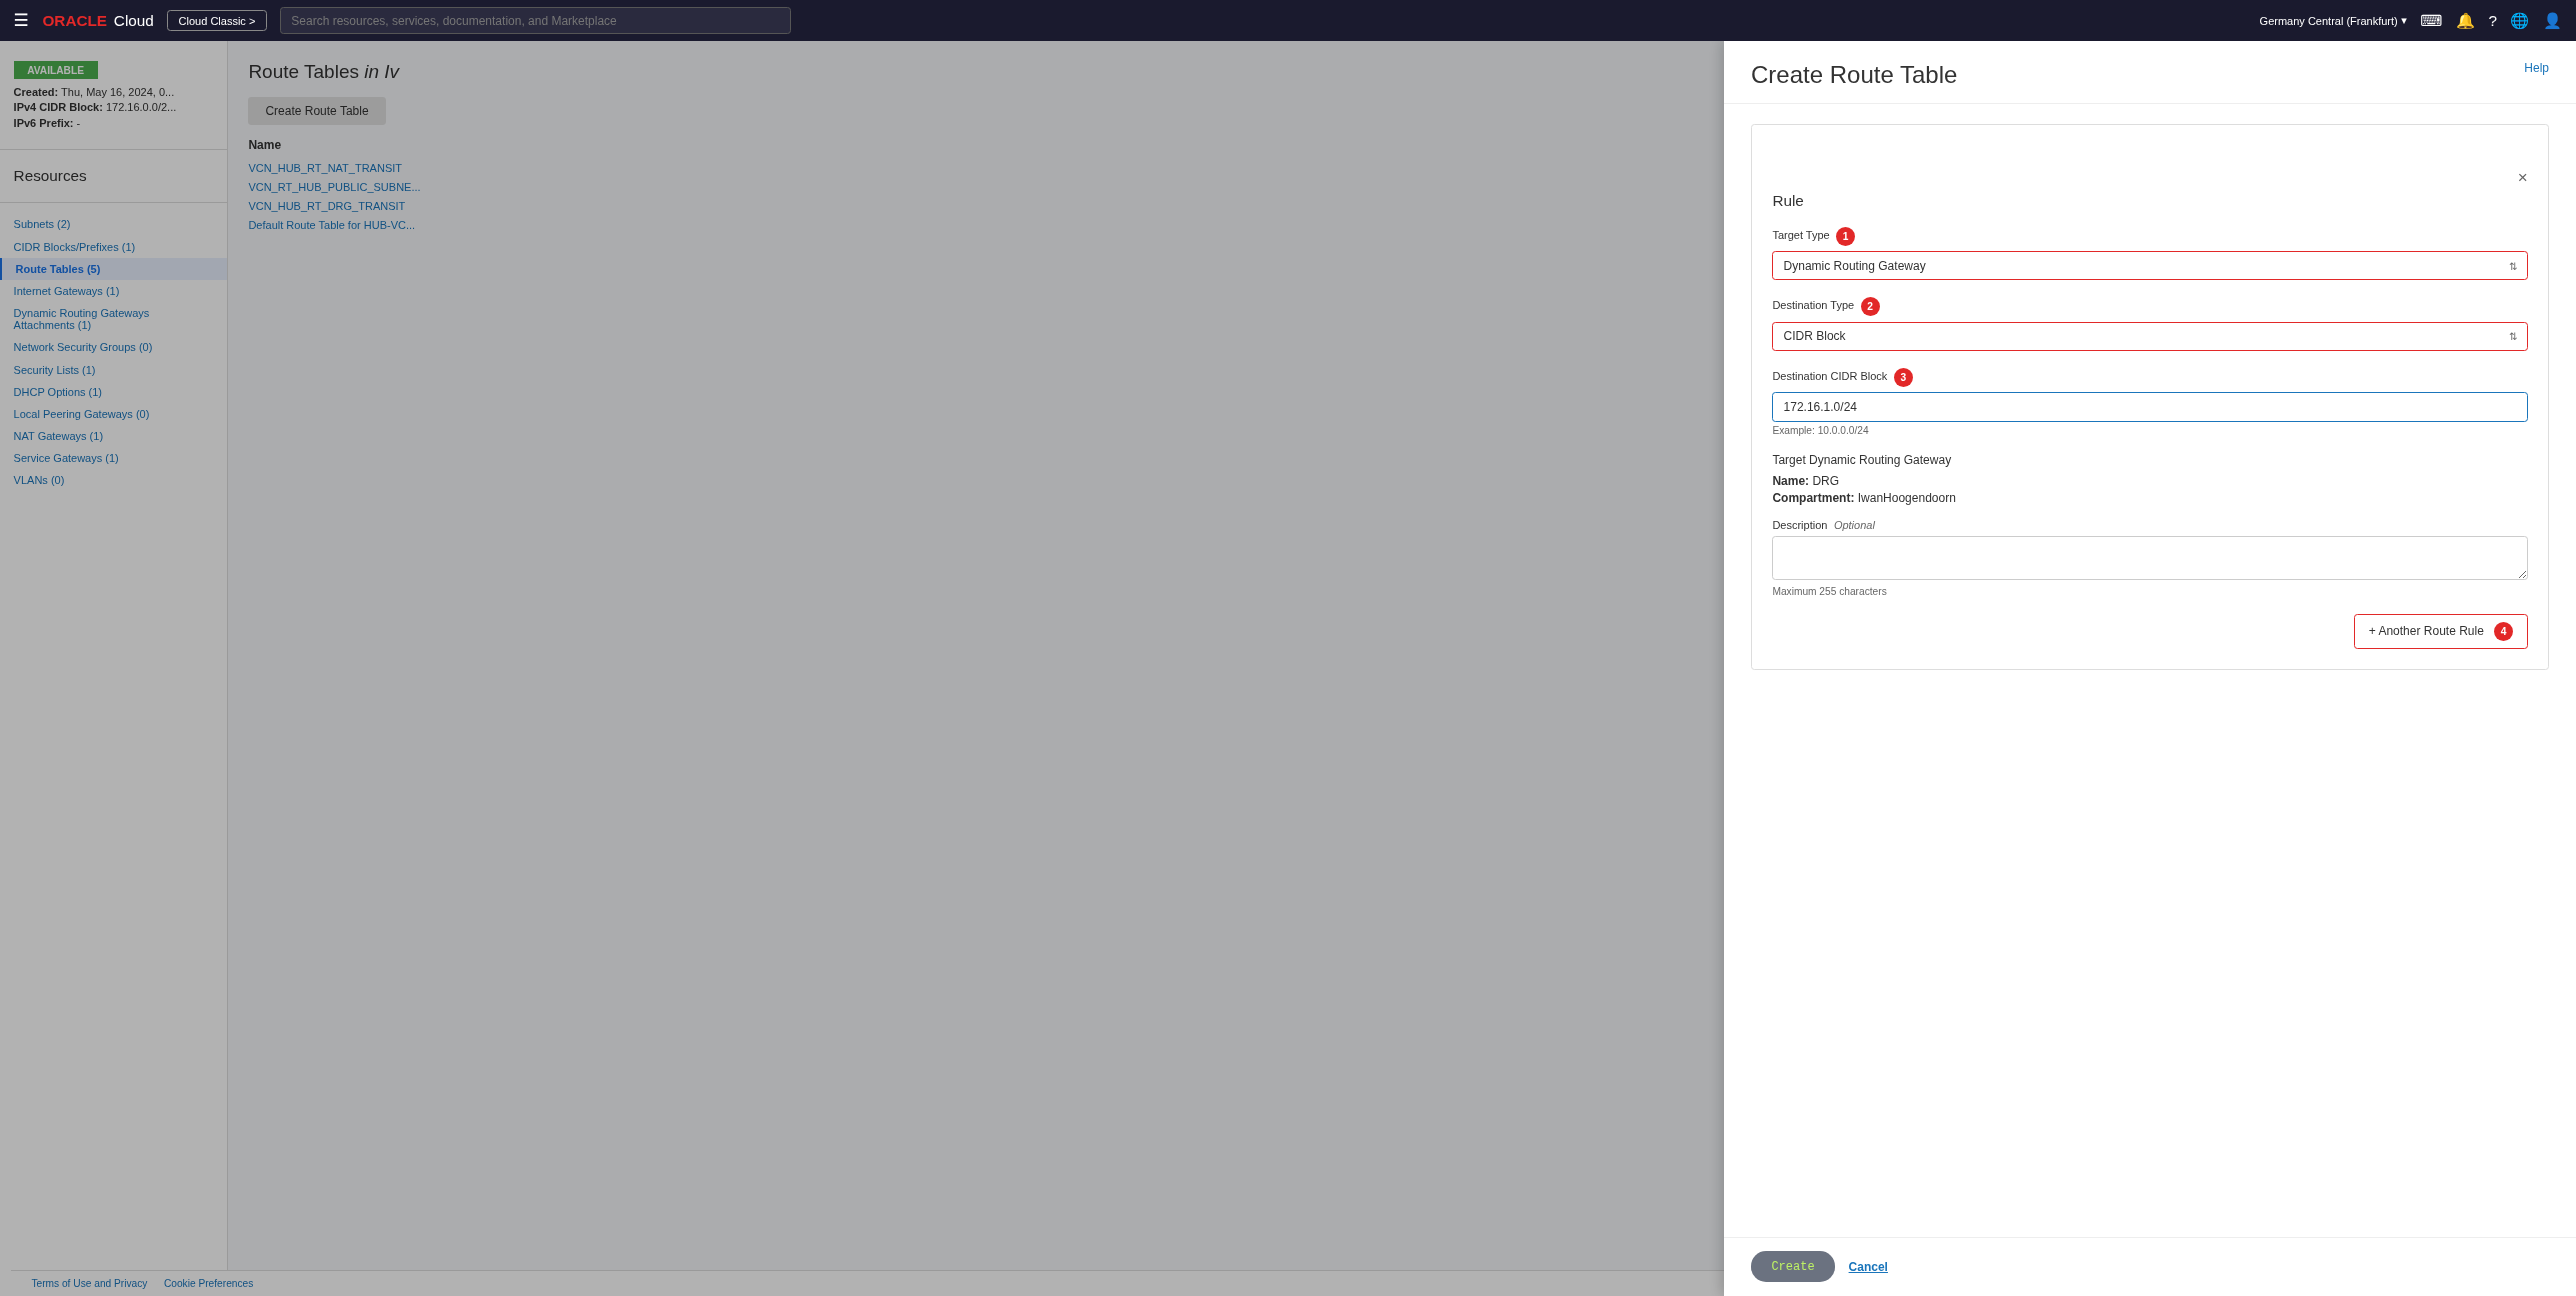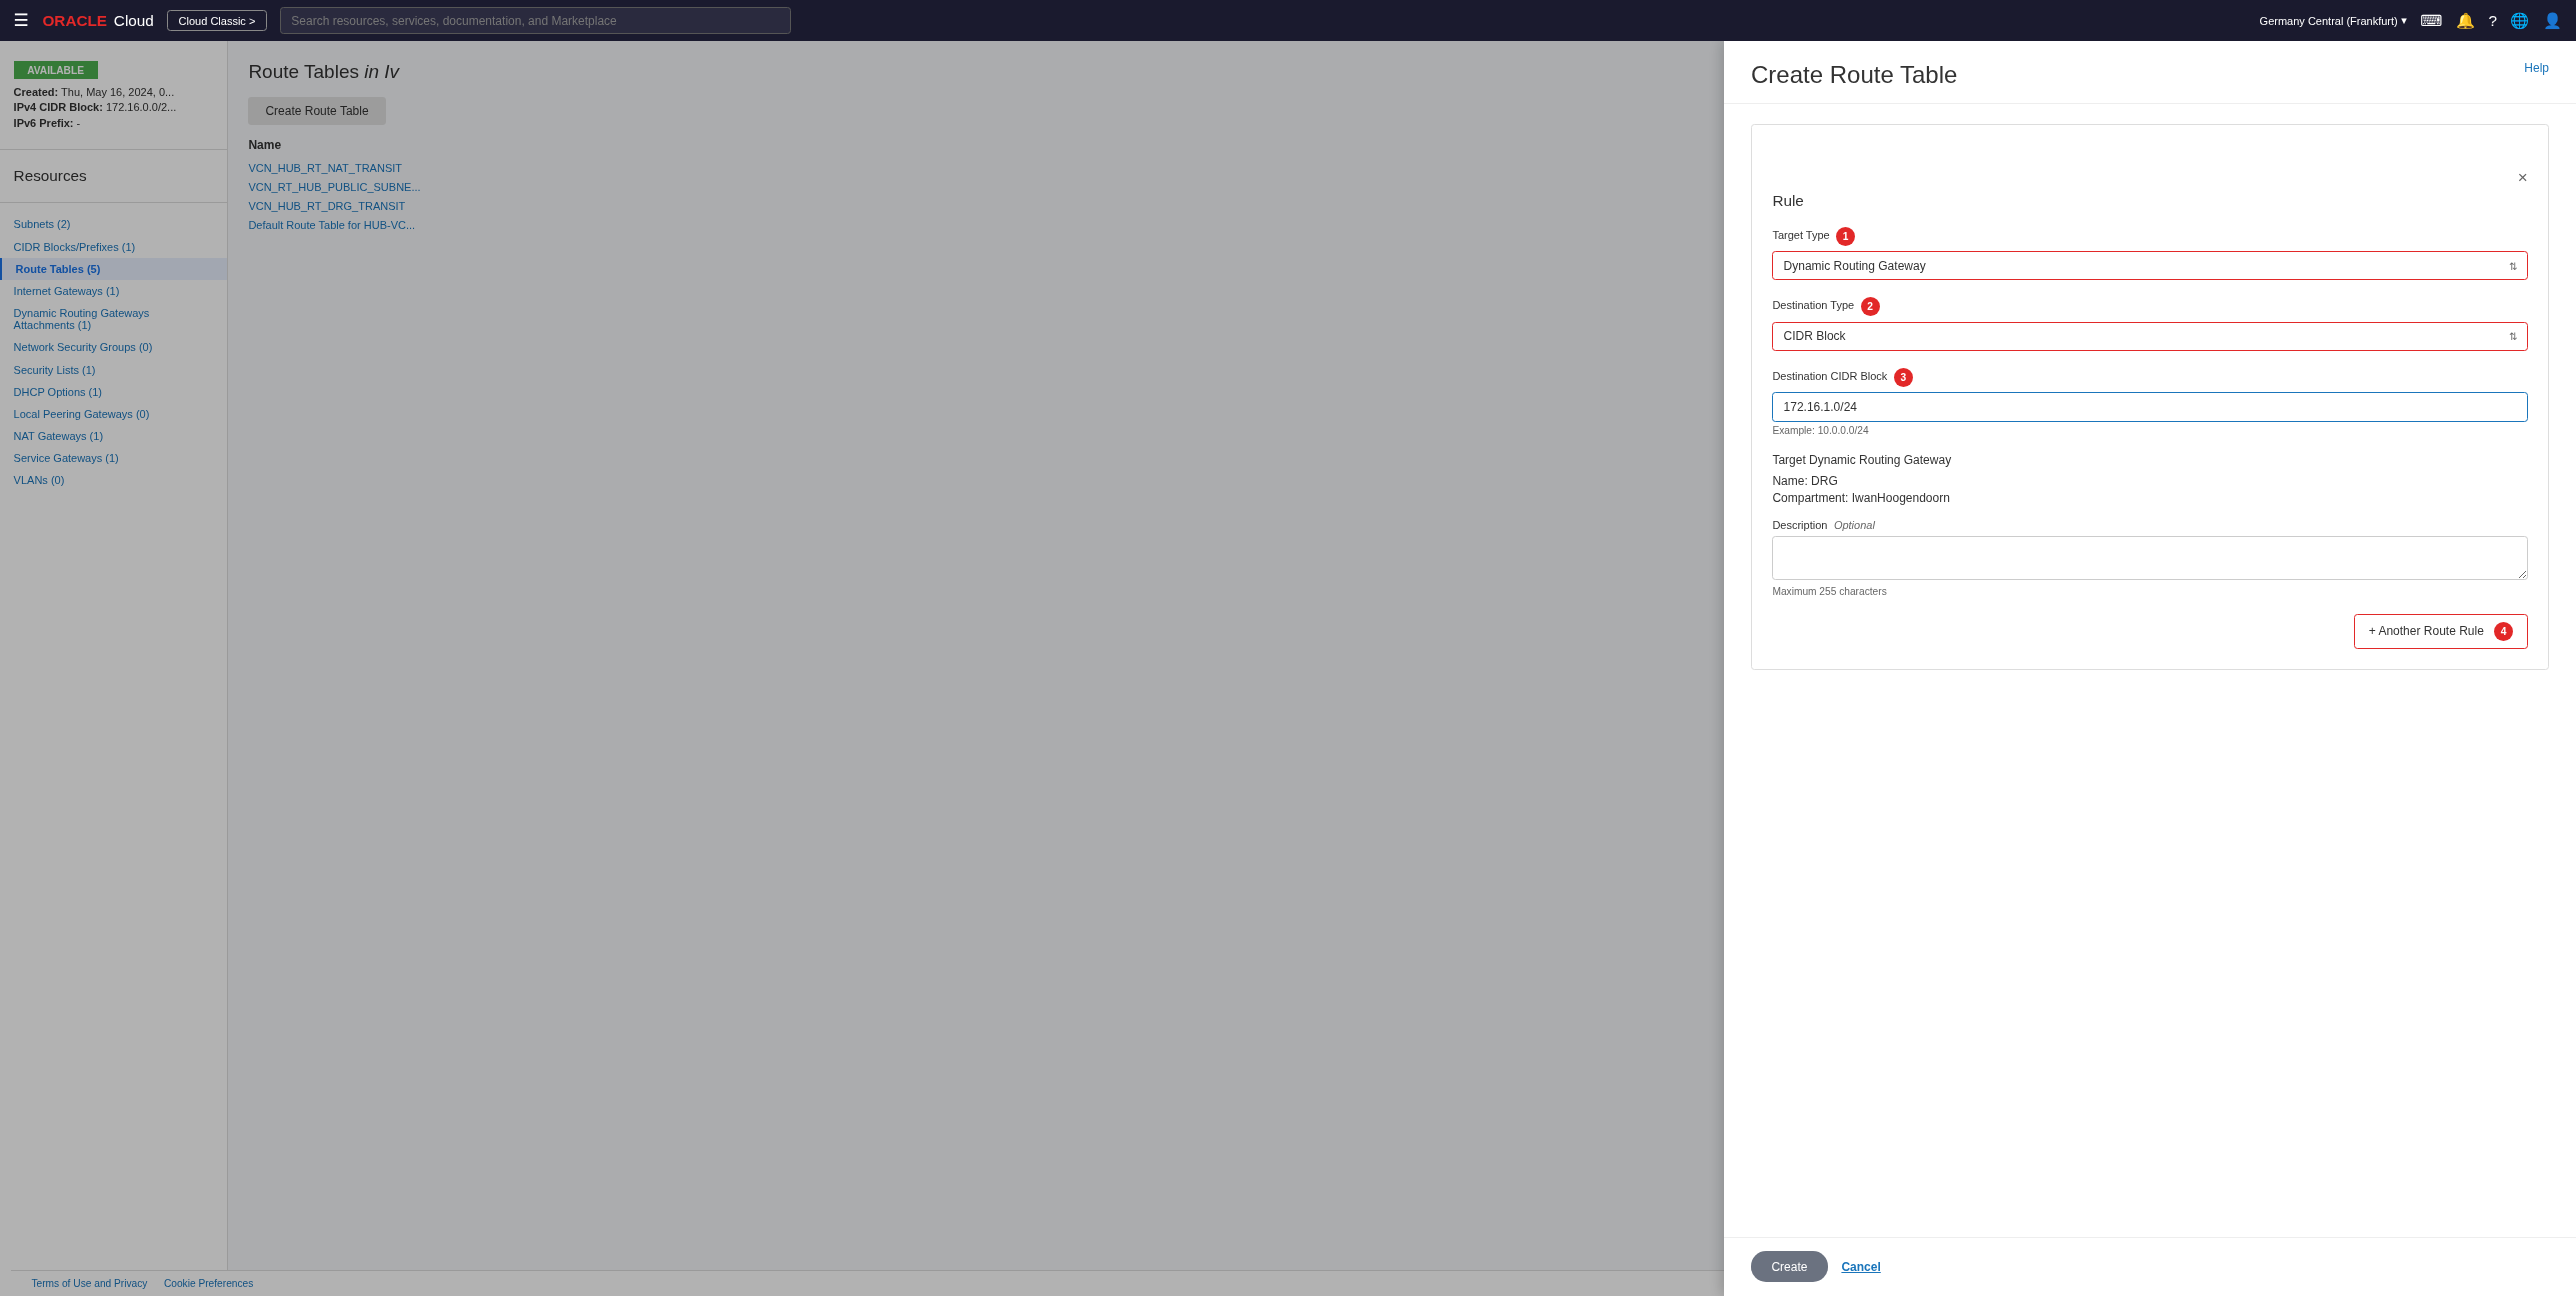--- a/index.html
+++ b/index.html
@@ -155,42 +155,42 @@
     .form-hint { font-size: 10.2px; color: #666; margin-top: 3.4px; }
 
     .form-textarea {
       width: 100%; padding: 6.8px 10.2px; border: 0.9px solid #ccc; border-radius: 3.4px;
       font-size: 12px; min-height: 41px; resize: vertical; color: #333;
     }
 
     .target-info { margin-bottom: 13.6px; }
     .target-info-title { font-size: 12px; font-weight: 500; color: #333; margin-bottom: 6.8px; }
     .target-info-row { font-size: 12px; color: #333; margin-bottom: 3.4px; }
-    .target-info-row strong { font-weight: 400; }
+    .target-info-row strong { font-weight: 700; }
 
     .another-route-btn {
       display: flex; align-items: center; justify-content: flex-end; margin-top: 6.8px;
     }
     .another-route-btn button {
       padding: 6.8px 13.6px; border: 1.7px solid #e22828; background: white; color: #333;
       border-radius: 3.4px; cursor: pointer; font-size: 12px;
     }
 
     
     .modal-footer {
       padding: 13.6px 27px;
       border-top: 0.9px solid #eee;
       display: flex;
       align-items: center;
       gap: 13.6px;
       background: white;
     }
     .btn-create {
-      background: #6b7280; color: #ffffff; border: none; padding: 8.5px 20.4px;
-      border-radius: 15px; cursor: pointer; font-size: 12px; font-weight: 500;
+      background: #6b7280; color: #bef264; border: none; padding: 8.5px 20.4px;
+      border-radius: 15px; cursor: pointer; font-size: 12px; font-weight: 500; font-family: Liberation Mono, monospace;
     }
     .btn-cancel {
       background: none; border: none; color: #1a75bb; cursor: pointer; font-size: 12px;
       text-decoration: underline;
       font-weight: bold;
     }
 
     
     .page-footer {
       position: fixed; bottom: 0; left: 11px; right: 0;

